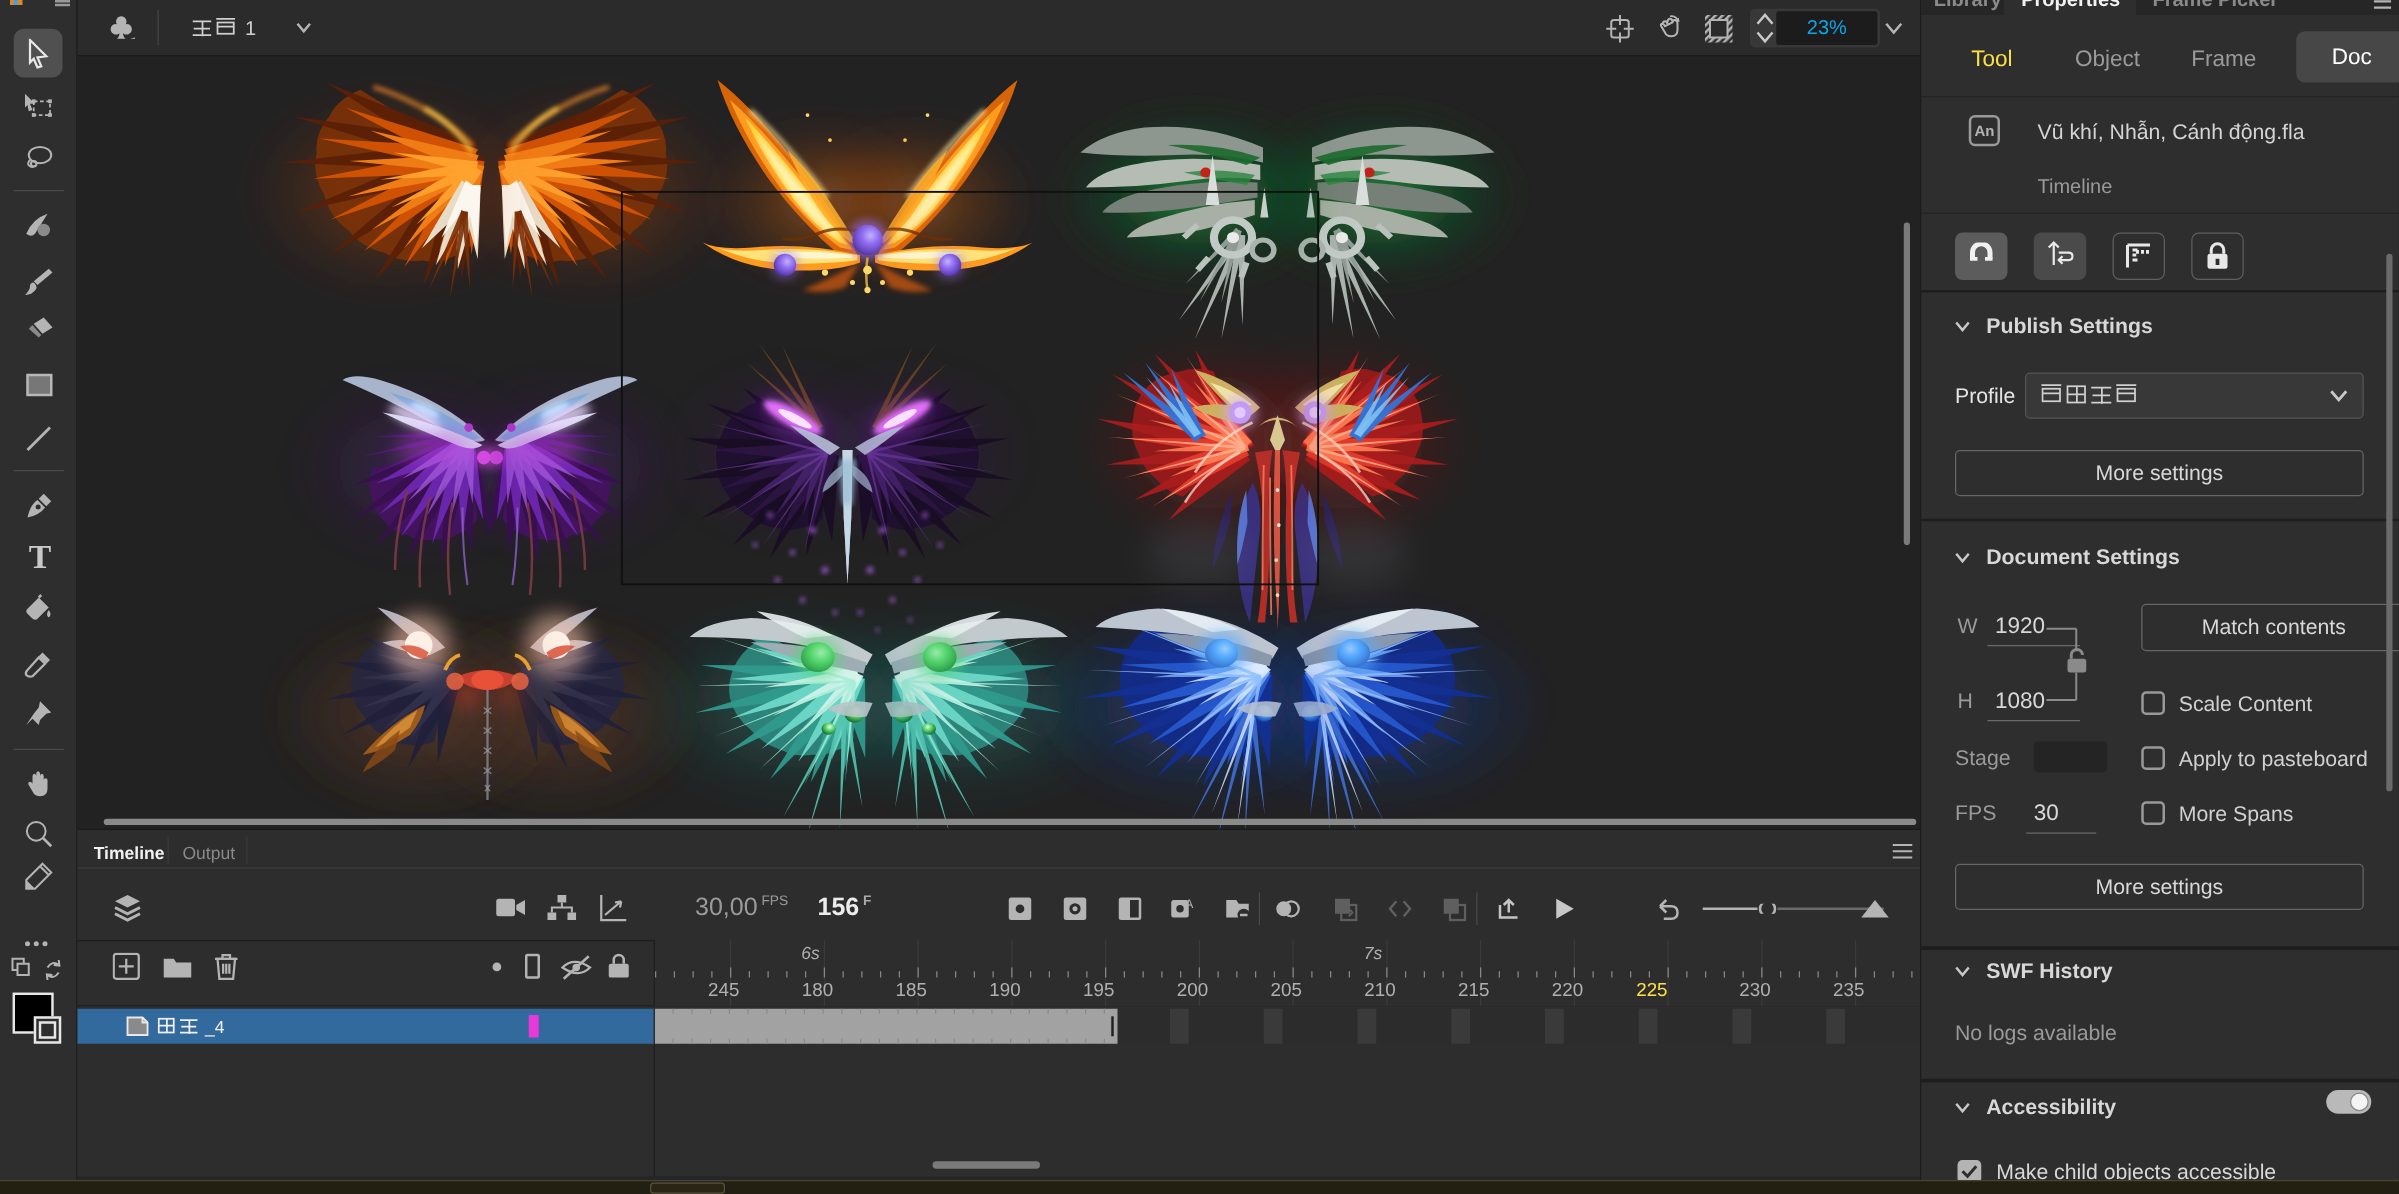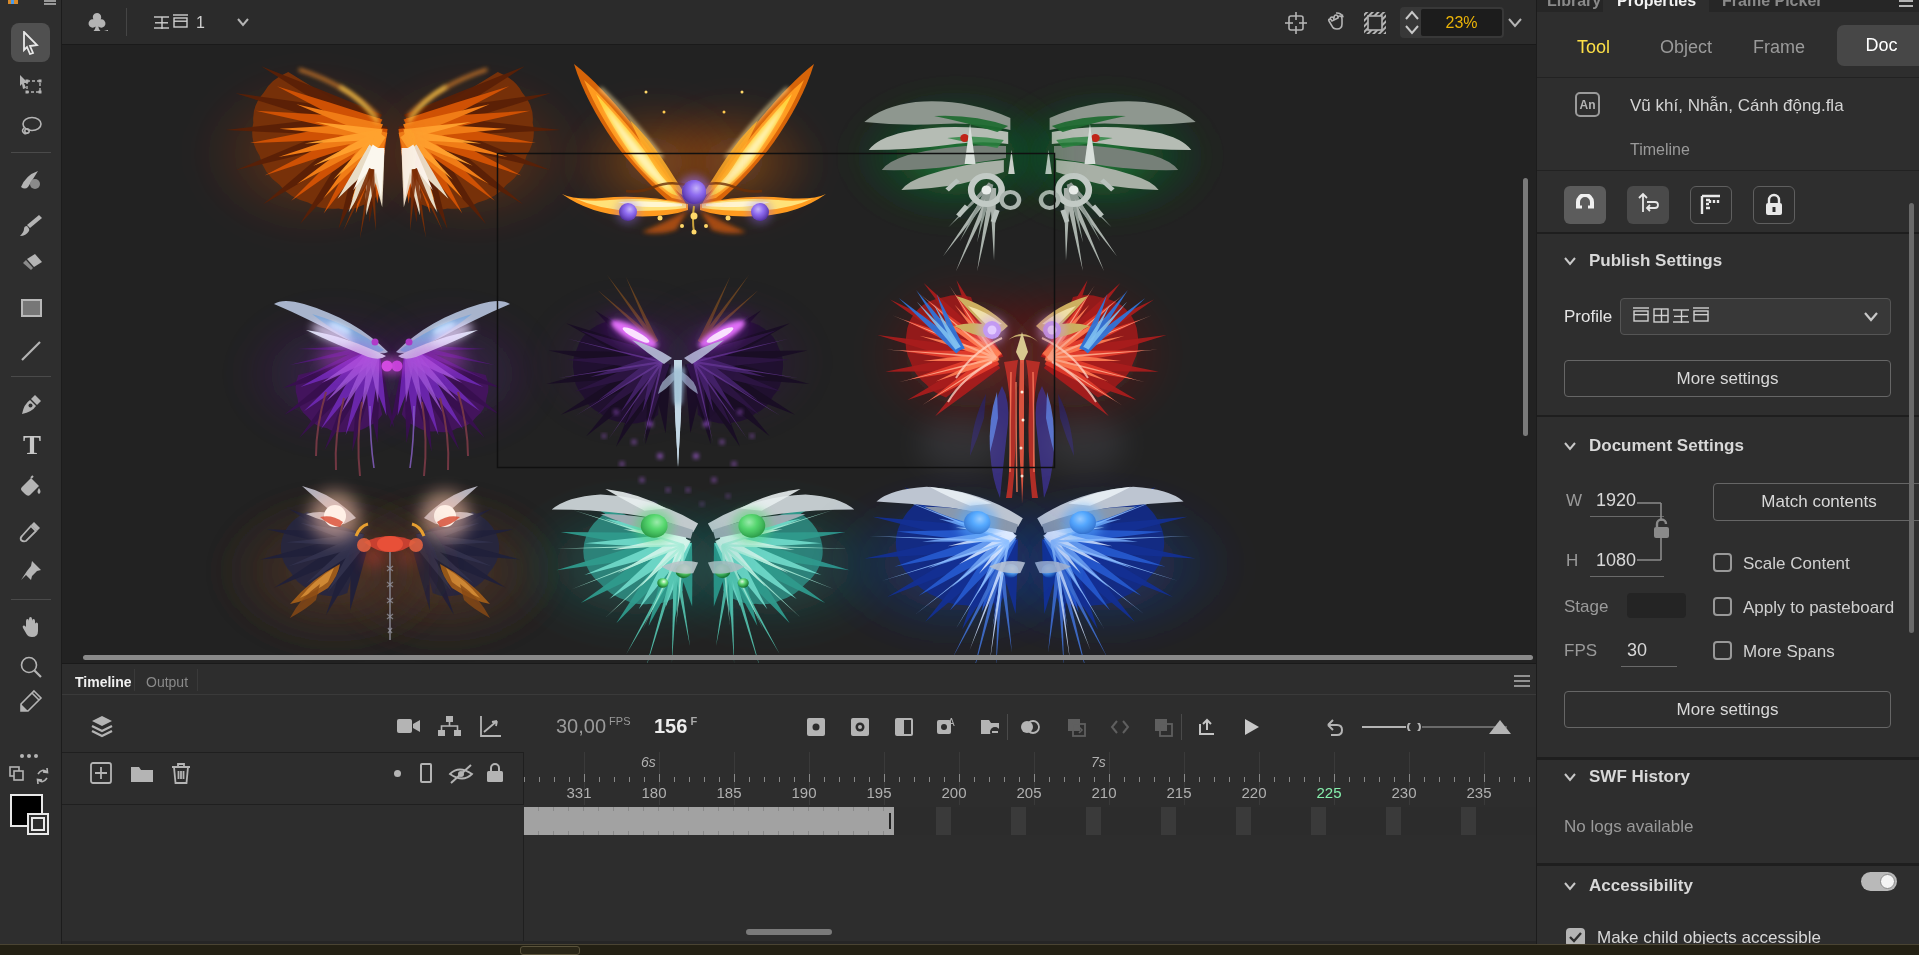--- a/index.html
+++ b/index.html
@@ -527,21 +527,21 @@
         </pattern>
       </defs>
       <rect x="2" y="2" width="22" height="22" fill="url(#hat)"></rect>
       <rect x="6" y="6" width="14" height="14" fill="#2b2b2b" stroke="#b4b4b4" stroke-width="1.6"></rect>
     </svg>
     <div class="abs" style="left:1338px;top:7px;width:104px;height:31px;background:#383838;border-radius:4px"></div>
     <svg class="abs" style="left:1341px;top:9px" width="18" height="27">
       <path d="M3 10 L9 3 L15 10" stroke="#c8c8c8" stroke-width="2" fill="none"></path>
       <path d="M3 17 L9 24 L15 17" stroke="#c8c8c8" stroke-width="2" fill="none"></path>
     </svg>
-    <div class="abs" style="left:1359px;top:9px;width:81px;height:27px;background:#1c1c1c;border-radius:2px;color:#eab308;font-size:16px;text-align:center;line-height:27px">23%</div>
+    <div class="abs" style="left:1359px;top:9px;width:81px;height:27px;background:#1c1c1c;border-radius:2px;color:#0ea5e9;font-size:16px;text-align:center;line-height:27px">23%</div>
     <svg class="abs" style="left:1445px;top:17px" width="16" height="11">
       <path d="M2 2 L8 9 L14 2" stroke="#b4b4b4" stroke-width="2" fill="none"></path>
     </svg>
   </div>
 <div class="abs" style="left:0;top:0;width:62px;height:944px;background:#2e2e2e;border-right:1px solid #1c1c1c">
     <div class="abs" style="left:8px;top:0;width:10px;height:4px;background:#d88a2a"></div>
     <div class="abs" style="left:11px;top:0;width:3px;height:4px;background:#4a9ae8"></div>
     <div class="abs" style="left:44px;top:0;width:12px;height:2px;background:#999"></div>
     <div class="abs" style="left:44px;top:3px;width:12px;height:2px;background:#999"></div>
     <div class="abs" style="left:11px;top:23px;width:39px;height:39px;background:#505050;border-radius:8px"></div>
@@ -808,35 +808,56 @@
       <div class="abs" style="left:870.0px;top:25px;width:1px;height:5px;background:#888"></div>
       <div class="abs" style="left:885.0px;top:22px;width:1px;height:8px;background:#888"></div>
       <div class="abs" style="left:900.0px;top:25px;width:1px;height:5px;background:#888"></div>
       <div class="abs" style="left:915.0px;top:25px;width:1px;height:5px;background:#888"></div>
       <div class="abs" style="left:930.0px;top:25px;width:1px;height:5px;background:#888"></div>
       <div class="abs" style="left:945.0px;top:25px;width:1px;height:5px;background:#888"></div>
       <div class="abs" style="left:960.0px;top:22px;width:1px;height:8px;background:#888"></div>
       <div class="abs" style="left:975.0px;top:25px;width:1px;height:5px;background:#888"></div>
       <div class="abs" style="left:990.0px;top:25px;width:1px;height:5px;background:#888"></div>
       <div class="abs" style="left:1005.0px;top:25px;width:1px;height:5px;background:#888"></div>
-      <div class="abs" style="left:35px;top:32px;width:40px;text-align:center;font-size:15px;color:#b0b0b0">331</div>
+      <div class="abs" style="left:35px;top:32px;width:40px;text-align:center;font-size:15px;color:#b0b0b0">245</div>
       <div class="abs" style="left:110px;top:32px;width:40px;text-align:center;font-size:15px;color:#b0b0b0">180</div>
       <div class="abs" style="left:185px;top:32px;width:40px;text-align:center;font-size:15px;color:#b0b0b0">185</div>
       <div class="abs" style="left:260px;top:32px;width:40px;text-align:center;font-size:15px;color:#b0b0b0">190</div>
       <div class="abs" style="left:335px;top:32px;width:40px;text-align:center;font-size:15px;color:#b0b0b0">195</div>
       <div class="abs" style="left:410px;top:32px;width:40px;text-align:center;font-size:15px;color:#b0b0b0">200</div>
       <div class="abs" style="left:485px;top:32px;width:40px;text-align:center;font-size:15px;color:#b0b0b0">205</div>
       <div class="abs" style="left:560px;top:32px;width:40px;text-align:center;font-size:15px;color:#b0b0b0">210</div>
       <div class="abs" style="left:635px;top:32px;width:40px;text-align:center;font-size:15px;color:#b0b0b0">215</div>
       <div class="abs" style="left:710px;top:32px;width:40px;text-align:center;font-size:15px;color:#b0b0b0">220</div>
-      <div class="abs" style="left:785px;top:32px;width:40px;text-align:center;font-size:15px;color:#86efac">225</div>
+      <div class="abs" style="left:785px;top:32px;width:40px;font-size:15px;color:#fde047">225</div>
       <div class="abs" style="left:860px;top:32px;width:40px;text-align:center;font-size:15px;color:#b0b0b0">230</div>
       <div class="abs" style="left:935px;top:32px;width:40px;text-align:center;font-size:15px;color:#b0b0b0">235</div>
       <div class="abs" style="left:117px;top:2px;font-size:14px;font-style:italic;color:#b0b0b0">6s</div>
       <div class="abs" style="left:567px;top:2px;font-size:14px;font-style:italic;color:#b0b0b0">7s</div>
+    </div>
+    <div class="abs" style="left:0;top:143px;width:461px;height:28px;background:#336a9e">
+      <svg class="abs" style="left:38px;top:5px" width="20" height="18">
+        <path d="M2 2 h12 l4 4 v10 h-16 z" fill="#8a8a8a" stroke="#e8e8e8" stroke-width="1.5"></path>
+        <path d="M14 2 l0 4 4 0" fill="none" stroke="#e8e8e8" stroke-width="1.5"></path>
+      </svg>
+      <svg class="abs" style="left:64px;top:6px" width="80" height="17">
+        <g stroke="#f0f0f0" stroke-width="1.4" fill="none">
+          <rect x="1" y="2" width="12" height="11"></rect>
+          <line x1="1" y1="7.5" x2="13" y2="7.5"></line>
+          <line x1="7.5" y1="2" x2="7.5" y2="13"></line>
+        </g>
+        <g stroke="#f0f0f0" stroke-width="1.4" fill="none">
+          <line x1="18" y1="3" x2="32" y2="3"></line>
+          <line x1="19" y1="8.25" x2="31" y2="8.25"></line>
+          <line x1="25.5" y1="3" x2="25.5" y2="14"></line>
+          <line x1="18" y1="13" x2="32" y2="13"></line>
+        </g>
+        <text x="38" y="13" fill="#f0f0f0" font-size="14" font-family="Liberation Sans">_4</text>
+      </svg>
+      <div class="abs" style="left:361px;top:5px;width:8px;height:18px;background:#e838d8"></div>
     </div>
     <div class="abs" style="left:461px;top:143px;width:1013px;height:28px;background:#2c2c2c">
       <div class="abs" style="left:1px;top:0;width:370px;height:28px;background:#a2a2a2"></div>
       <div class="abs" style="left:15.0px;top:0px;width:1px;height:4px;background:#8a8a8a"></div>
       <div class="abs" style="left:15.0px;top:24px;width:1px;height:4px;background:#8a8a8a"></div>
       <div class="abs" style="left:30.0px;top:0px;width:1px;height:4px;background:#8a8a8a"></div>
       <div class="abs" style="left:30.0px;top:24px;width:1px;height:4px;background:#8a8a8a"></div>
       <div class="abs" style="left:45.0px;top:0px;width:1px;height:4px;background:#8a8a8a"></div>
       <div class="abs" style="left:45.0px;top:24px;width:1px;height:4px;background:#8a8a8a"></div>
       <div class="abs" style="left:60.0px;top:0px;width:1px;height:4px;background:#8a8a8a"></div>

